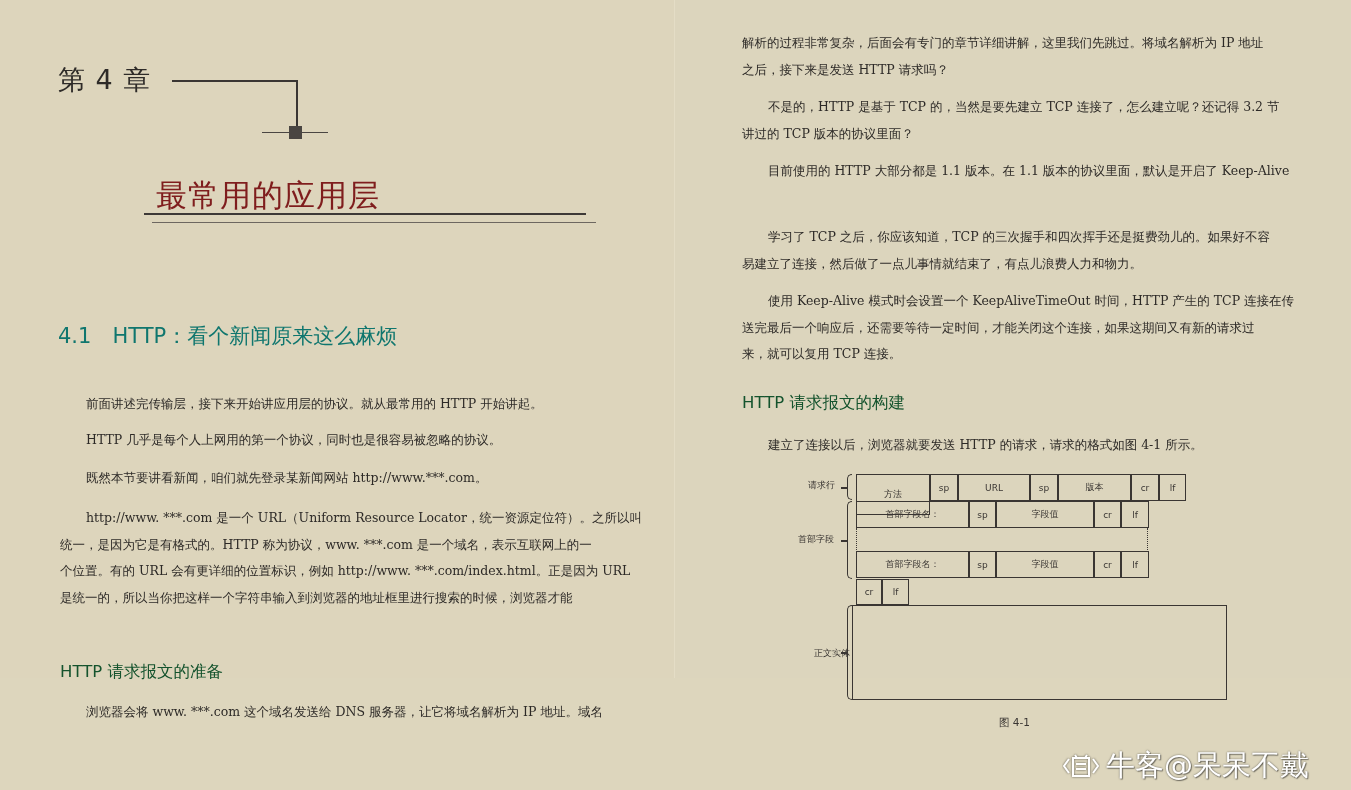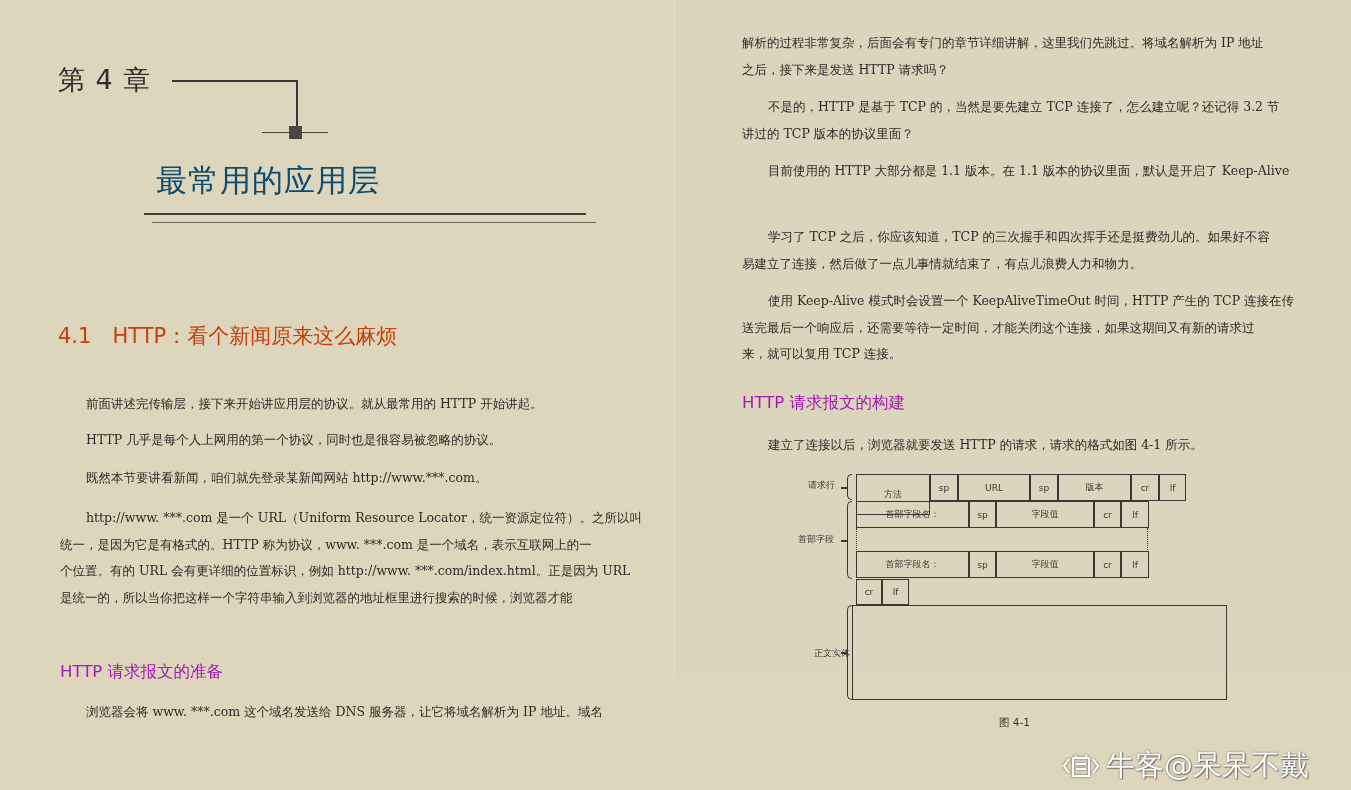--- a/index.html
+++ b/index.html
@@ -15,26 +15,26 @@
   .page-right { left: 674px; width: 677px; background: #dcd5bd; border-left: 1px solid #e4ddc6; }
 
   .abs { position: absolute; white-space: nowrap; }
 
   
   .chapter-label { left: 58px; top: 62px; font-family: "DejaVu Sans", "Liberation Sans", sans-serif; font-size: 27px; color: #2e2b28; letter-spacing: 1px; }
   .ch-line-h { position: absolute; left: 172px; top: 80px; width: 125px; height: 1.5px; background: #3a3633; }
   .ch-line-v { position: absolute; left: 296px; top: 80px; width: 1.5px; height: 52px; background: #3a3633; }
   .ch-square { position: absolute; left: 289px; top: 126px; width: 13px; height: 13px; background: #4a4642; }
   .ch-line-small { position: absolute; left: 262px; top: 132px; width: 66px; height: 1px; background: #4a4642; }
-  .chapter-title { left: 156px; top: 160px; font-family: Liberation Sans, sans-serif; font-size: 31px; color: #0c4a6e; letter-spacing: 1px; }
+  .chapter-title { left: 156px; top: 175px; font-family: Liberation Sans, sans-serif; font-size: 31px; color: #7f1d1d; letter-spacing: 1px; }
   .ch-underline1 { position: absolute; left: 144px; top: 213px; width: 442px; height: 2px; background: #3d3936; }
   .ch-underline2 { position: absolute; left: 152px; top: 222px; width: 444px; height: 1px; background: #6d6760; }
 
-  .section-title { left: 58px; top: 322px; font-family: "DejaVu Sans", "Liberation Sans", sans-serif; font-size: 21px; color: #c2410c; }
-  .subsection-title { font-family: "DejaVu Sans", "Liberation Sans", sans-serif; font-size: 16.5px; color: #a21caf; text-align: center; }
+  .section-title { left: 58px; top: 322px; font-family: "DejaVu Sans", "Liberation Sans", sans-serif; font-size: 21px; color: #0f766e; }
+  .subsection-title { font-family: "DejaVu Sans", "Liberation Sans", sans-serif; font-size: 16.5px; color: #14532d; text-align: center; }
 
   .para { font-size: 12.5px; line-height: 26.5px; color: #2d2a27; position: absolute; }
   .para .line { display: block; white-space: nowrap; }
   .para .indent { padding-left: 26px; }
 
   
   .diagram { position: absolute; left: 790px; top: 468px; width: 450px; height: 240px; font-family: "DejaVu Sans", "Liberation Sans", sans-serif; }
   .cell { position: absolute; border: 1.5px solid #3a3633; font-size: 9px; display: flex; align-items: center; justify-content: center; color: #3a3633; background: transparent; }
   .dlabel { position: absolute; font-size: 9px; color: #3a3633; white-space: nowrap; }
   .brace { position: absolute; border: 1.5px solid #3a3633; border-right: none; border-radius: 5px 0 0 5px; }

